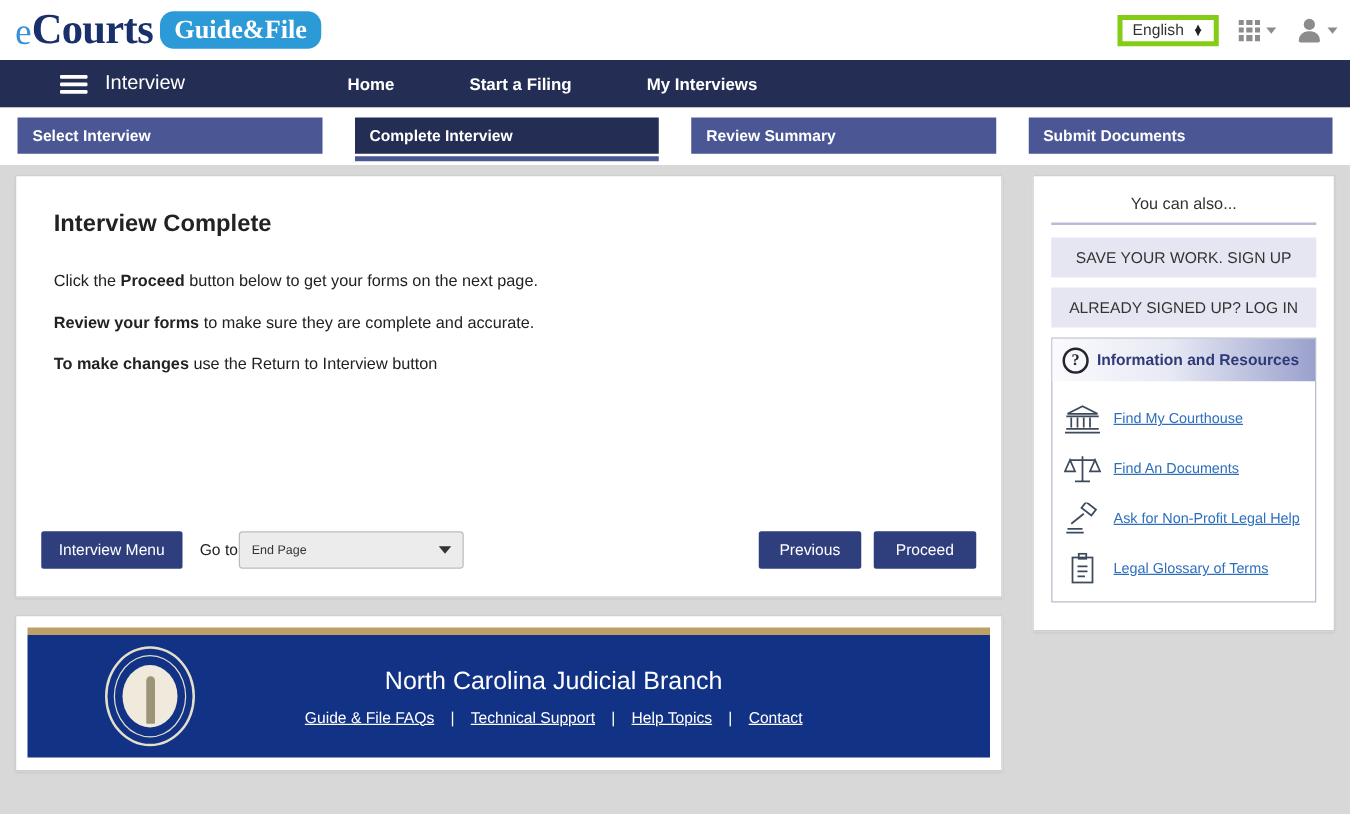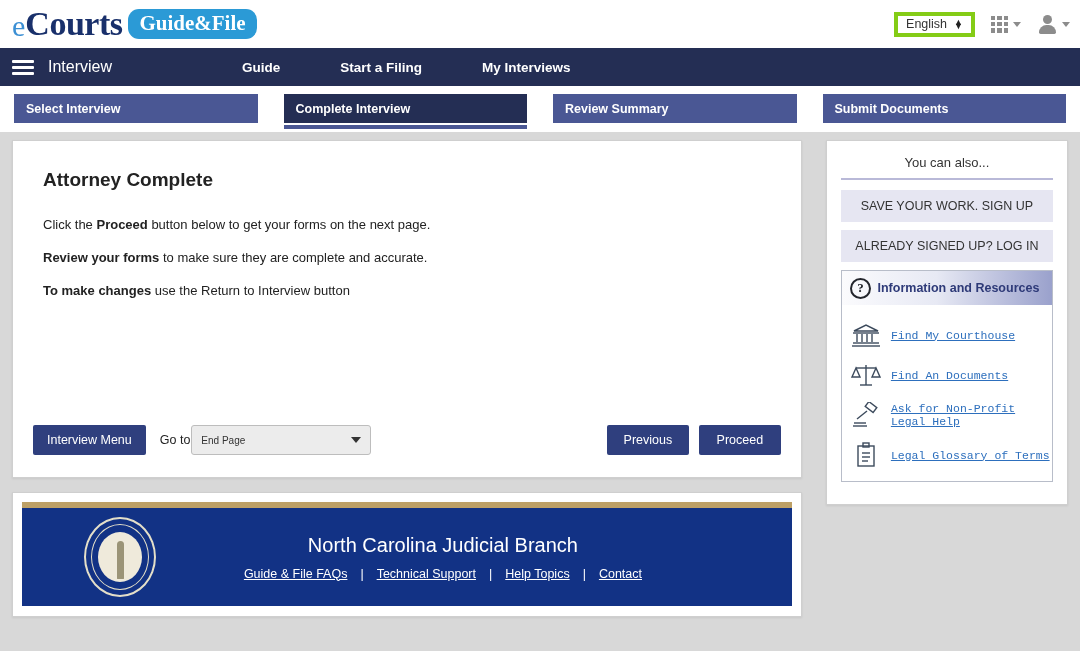--- a/index.html
+++ b/index.html
@@ -98,20 +98,21 @@
     border-radius: 9px 9px 2px 2px; background: #8c8c8c;
   }
 
   
   .navbar {
     height: 38px;
     background: #242e54;
     display: flex;
     align-items: center;
     color: #ffffff;
+    padding-left: 36px;
   }
   .hamburger { margin-left: 12px; width: 22px; display: flex; flex-direction: column; gap: 3px; cursor: pointer; }
   .hamburger span { display: block; height: 3px; background: #ffffff; border-radius: 1px; }
   .nav-title { margin-left: 14px; font-size: 16px; font-weight: 400; color: #ffffff; }
   .nav-links { display: flex; margin-left: 100px; }
   .nav-links a {
     color: #ffffff;
     font-size: 13.5px;
     font-weight: 700;
     text-decoration: none;
@@ -280,21 +281,21 @@
     font-size: 13px; font-weight: 700;
     display: flex; align-items: center; justify-content: center;
     flex: none;
     font-family: "Liberation Serif", serif;
   }
   .info-head-label {
     flex: 1; text-align: center;
     font-size: 12.5px; font-weight: 700; color: #2e3a78;
     padding-right: 6px;
   }
-  .res-list { padding: 10px 0 6px 0; font-family: Liberation Mono, monospace; }
+  .res-list { padding: 10px 0 6px 0; }
   .res-row { display: flex; align-items: center; height: 40px; padding-left: 9px; }
   .res-icon { width: 30px; height: 26px; flex: none; margin-right: 10px; color: #3c4a5c; }
   .res-row a {
     font-size: 11.5px; color: #2d6fbd; text-decoration: underline; cursor: pointer;
   }
 </style>
 </head>
 <body>
 
 <div class="brandbar">
@@ -339,21 +340,21 @@
 </div>
 
 <div class="navbar">
   <div class="hamburger">
     <span></span>
       <span></span>
       <span></span>
   </div>
   <div class="nav-title">Interview</div>
   <div class="nav-links">
-    <a>Guide</a>
+    <a>Home</a>
     <a>Start a Filing</a>
     <a>My Interviews</a>
   </div>
 </div>
 
 <div class="steps">
   <div class="step">
     <span>Select Interview</span>
   </div>
   <div class="step active">
@@ -365,21 +366,21 @@
   <div class="step">
     <span>Submit Documents</span>
   </div>
 </div>
 
 <div class="content">
 
   <div class="left-col">
 
     <div class="card main-card">
-      <div class="page-title">Attorney Complete</div>
+      <div class="page-title">Interview Complete</div>
 
       <div class="para p1">
         <span>Click the </span><b>Proceed</b><span> button below to get your forms on the next page.</span>
       </div>
 
       <div class="para">
         <b>Review your forms</b><span> to make sure they are complete and accurate.</span>
       </div>
 
       <div class="para">

